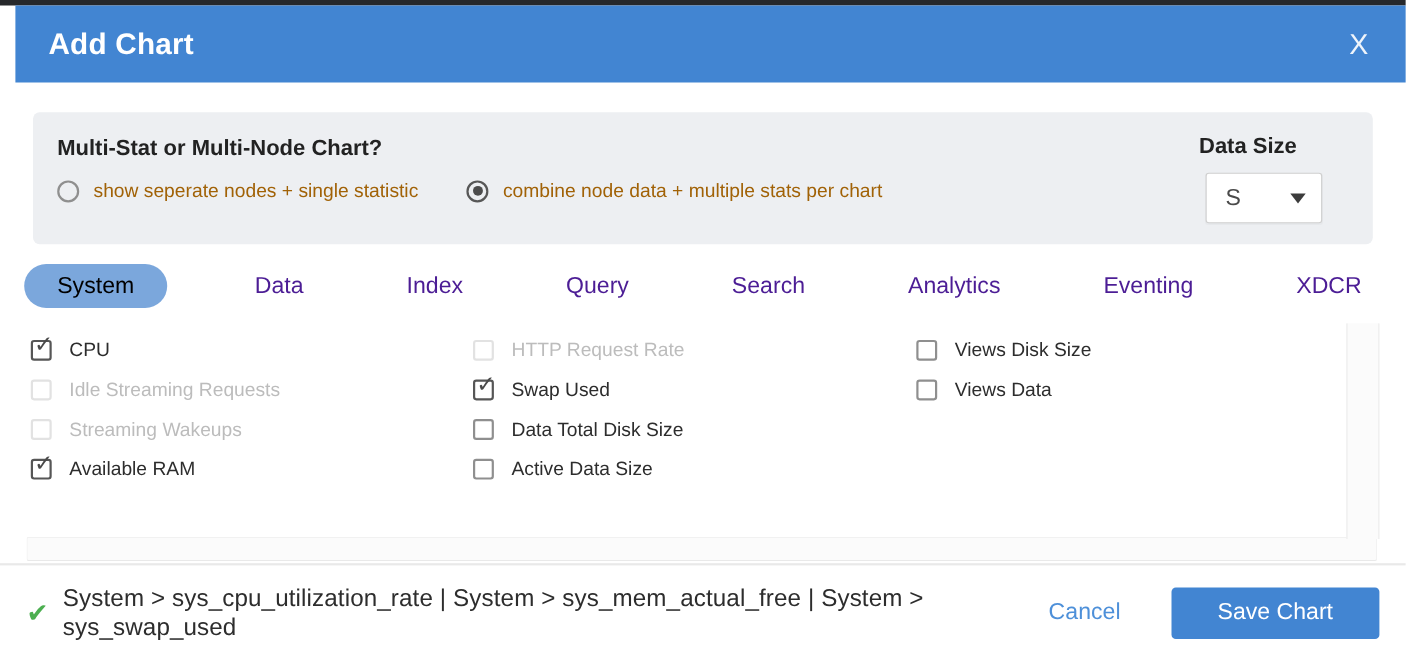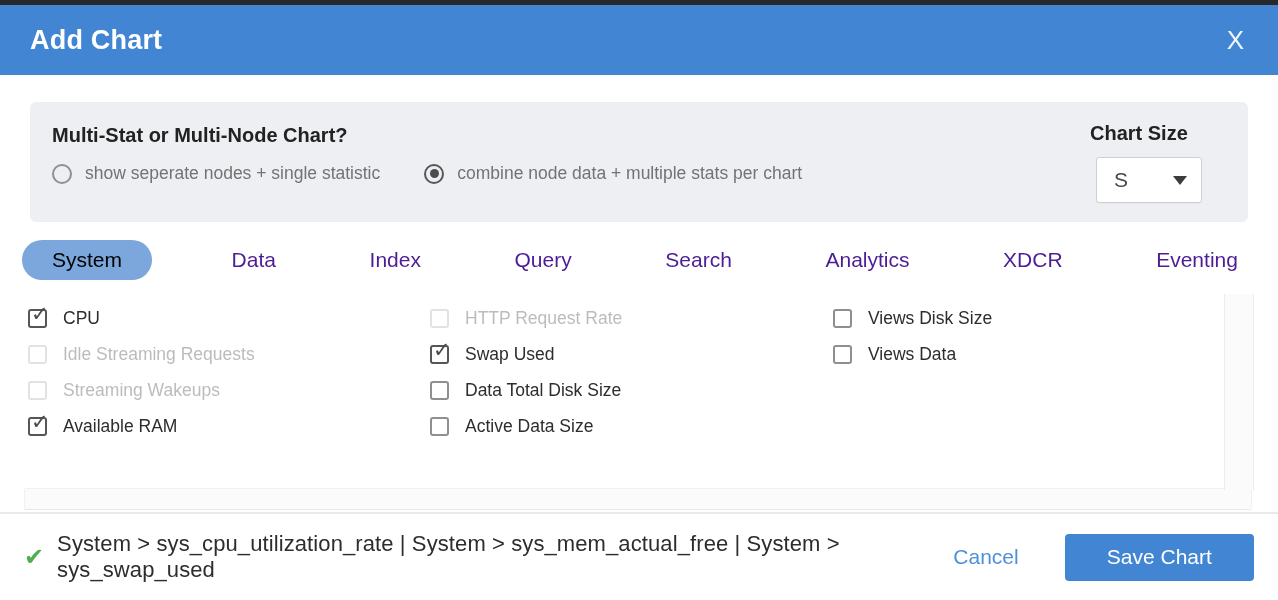--- a/index.html
+++ b/index.html
@@ -2,36 +2,36 @@
 <html><head>
 <meta charset="utf-8">
 <style>
   * { margin:0; padding:0; box-sizing:border-box; }
   html,body { width:1278px; height:600px; overflow:hidden; background:#fff;
               font-family:"Liberation Sans", "DejaVu Sans", sans-serif; }
 
   .top-strip { height:5px; background:#26282b; }
 
   .modal-header { height:70px; background:#4285d2; display:flex; align-items:center;
-                  justify-content:space-between; padding:4px 30px; }
+                  justify-content:space-between; padding:4px 30px;margin-left:14px; }
   .modal-title { color:#ffffff; font-size:27px; font-weight:bold; letter-spacing:.2px; }
   .close-x { color:#eef4fb; font-size:26px; font-weight:normal; cursor:pointer; padding:0 4px; }
 
   
   .option-panel { position:relative; margin:27px 30px 0 30px; height:120px;
                   background:#edeff2; border-radius:6px; padding:22px 0 0 22px; }
   .panel-heading { font-size:20px; font-weight:bold; color:#222; }
   .radio-row { display:flex; align-items:center; gap:44px; margin-top:16px; }
   .radio-opt { display:flex; align-items:center; gap:13px; cursor:pointer; }
   .radio { position:relative; width:20px; height:20px; border:2px solid #8f8f8f;
            border-radius:50%; flex:0 0 auto; }
   .radio.selected { border-color:#575757; }
   .radio.selected::after { content:''; position:absolute; left:50%; top:50%;
            width:9px; height:9px; margin:-4.5px 0 0 -4.5px; border-radius:50%; background:#4c4c4c; }
-  .radio-label { font-size:17.5px; color:#737373; }
+  .radio-label { font-size:17.5px; color:#a16207; }
 
   .chart-size { position:absolute; top:20px; right:46px; width:106px; }
   .chart-size-label { font-size:20px; font-weight:bold; color:#222; margin-bottom:12px; white-space:nowrap; margin-left:-6px; }
   .size-select { width:106px; height:46px; background:#fff; border:1px solid #cfcfcf;
                  border-radius:3px; display:flex; align-items:center; justify-content:space-between;
                  padding:0 14px 0 17px; cursor:pointer; box-shadow:0 1px 1px rgba(0,0,0,.03); }
   .size-value { font-size:21px; color:#4a4a4a; }
   .caret-down { width:0; height:0; border-left:7px solid transparent; border-right:7px solid transparent;
                 border-top:9px solid #3c3c3c; }
 
@@ -87,37 +87,37 @@
         <label class="radio-opt">
           <span class="radio"></span>
           <span class="radio-label">show seperate nodes + single statistic</span>
         </label>
         <label class="radio-opt">
           <span class="radio selected"></span>
           <span class="radio-label">combine node data + multiple stats per chart</span>
         </label>
       </div>
     <div class="chart-size">
-      <div class="chart-size-label">Chart Size</div>
+      <div class="chart-size-label">Data Size</div>
       <div class="size-select">
         <span class="size-value">S</span>
         <span class="caret-down"></span>
       </div>
     </div>
   </div>
 
   <div class="tabs">
       <div class="tab active">System</div>
       <div class="tab">Data</div>
       <div class="tab">Index</div>
       <div class="tab">Query</div>
       <div class="tab">Search</div>
       <div class="tab">Analytics</div>
+      <div class="tab">Eventing</div>
       <div class="tab">XDCR</div>
-      <div class="tab">Eventing</div>
     </div>
 
   <div class="stats-area">
     <div class="stats-grid">
       <div>
           <label class="stat">
             <span class="cb checked">
               <span class="mark">✓</span>
             </span>
             <span class="stat-label">CPU</span>

